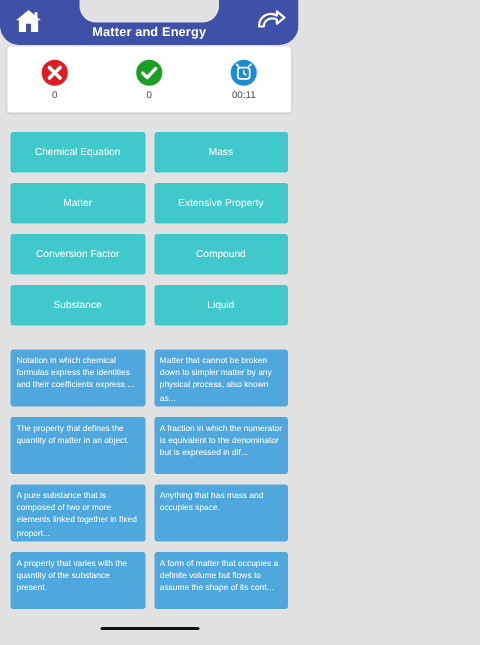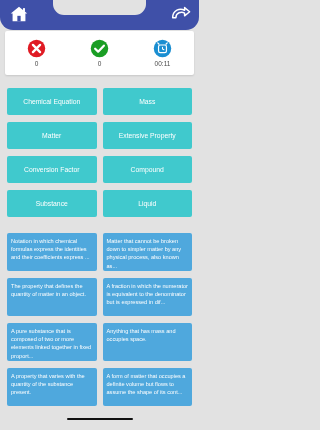--- a/index.html
+++ b/index.html
@@ -159,20 +159,21 @@
       <rect x="10.2" y="14" width="3.6" height="6" fill="#3f50a8"></rect>
     </svg>
   </div>
 
   <div class="back-btn">
     <svg viewBox="0 0 26 24" width="24" height="22">
       <path d="M5 16 C5 8, 13 5, 18 8 L18 5 L23.5 9.5 L18 14 L18 11 C14.5 9, 8.5 10.5, 8.5 16 Z" fill="none" stroke="#ffffff" stroke-width="1.6" stroke-linejoin="round"></path>
     </svg>
   </div>
 
+  <div class="header-title">Matter and Energy</div>
 </div>
 
 <div class="stats">
 
   <div class="stat">
     <svg class="stat-icon" viewBox="0 0 24 24">
       <circle cx="12" cy="12" r="11" fill="#e01b24"></circle>
       <path d="M7.5 7.5 L16.5 16.5 M16.5 7.5 L7.5 16.5" stroke="#ffffff" stroke-width="3" stroke-linecap="round"></path>
     </svg>
     <div class="stat-value">0</div>

